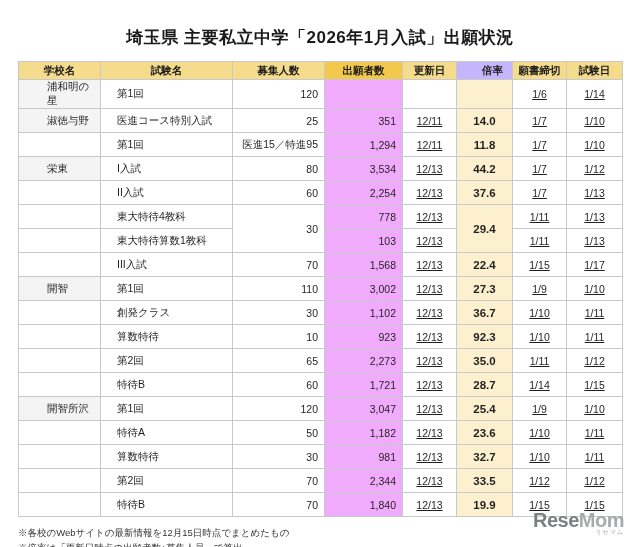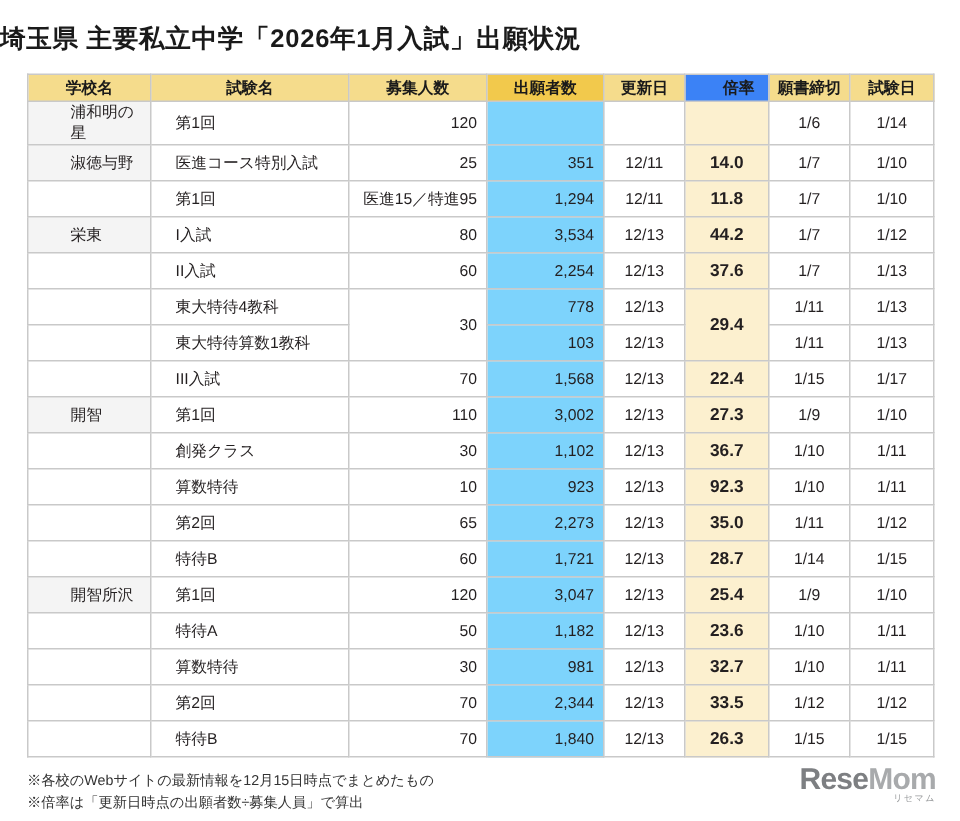--- a/index.html
+++ b/index.html
@@ -7,25 +7,25 @@
   body {
     width: 640px;
     height: 547px;
     background: #ffffff;
     font-family: "Liberation Sans", sans-serif;
     color: #231f20;
     position: relative;
     overflow: hidden;
   }
   .page-title {
-    text-align: left;
+    text-align: center;
     font-size: 17px;
     font-weight: bold;
     letter-spacing: 0.5px;
-    padding: 14px 0 12px 0;
+    padding: 26px 0 12px 0;
     color: #1a1a1a;
   }
   .table-wrap {
     padding: 0 18px;
   }
   table {
     border-collapse: collapse;
     width: 604px;
     table-layout: fixed;
   }
@@ -39,34 +39,34 @@
   }
   thead th {
     background: #f5dc8c;
     font-weight: bold;
     text-align: center;
     font-size: 10.5px;
     color: #1a1a1a;
     height: 18px;
   }
   thead th.col-apps { background: #f2c94c; }
-  thead th.col-ratio { background: #3b82f6; padding-left: 20px; }
+  thead th.col-ratio { background: #c4b5fd; padding-left: 20px; }
   col.c-school { width: 82px; }
   col.c-exam   { width: 132px; }
   col.c-quota  { width: 92px; }
   col.c-apps   { width: 78px; }
   col.c-upd    { width: 54px; }
   col.c-ratio  { width: 56px; }
   col.c-dl     { width: 54px; }
   col.c-date   { width: 56px; }
 
   td.school { text-align: left; padding-left: 6px; }
   td.exam   { text-align: left; padding-left: 16px; }
-  td.center { text-align: center; }
-  td.apps   { text-align: right; padding-right: 6px; background: #7dd3fc; }
+  td.center { text-align: center; text-decoration: underline; }
+  td.apps   { text-align: right; padding-right: 6px; background: #f0abfc; }
   td.ratio  { text-align: center; background: #fcf0cf; font-weight: bold; font-size: 11.5px; }
   td.quota  { text-align: right; padding-right: 6px; }
   td.quota.center2 { text-align: right; }
   td.school-shade { background: #f4f4f4; padding-left: 28px; }
 
   .notes {
     margin: 8px 18px 0 18px;
     font-size: 9.5px;
     line-height: 1.6;
     color: #333;
@@ -288,21 +288,21 @@
           <td class="ratio">33.5</td>
           <td class="center">1/12</td>
           <td class="center">1/12</td>
         </tr>
         <tr>
           <td class="school" style="border-top: 1px solid rgb(255, 255, 255);"></td>
           <td class="exam">特待B</td>
           <td class="quota">70</td>
           <td class="apps">1,840</td>
           <td class="center">12/13</td>
-          <td class="ratio">26.3</td>
+          <td class="ratio">19.9</td>
           <td class="center">1/15</td>
           <td class="center">1/15</td>
         </tr>
       </tbody>
   </table>
 </div>
 
 <div class="notes">
   <div>※各校のWebサイトの最新情報を12月15日時点でまとめたもの</div>
   <div>※倍率は「更新日時点の出願者数÷募集人員」で算出</div>

